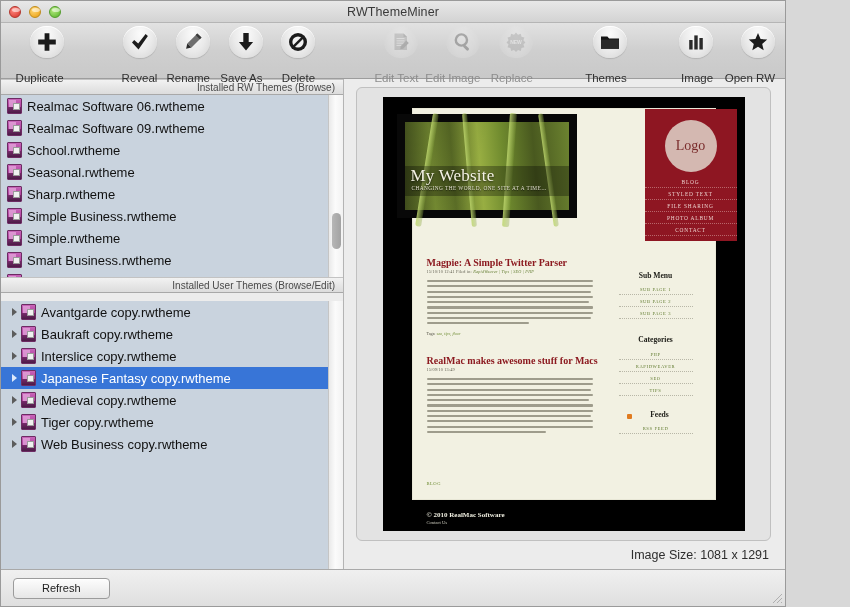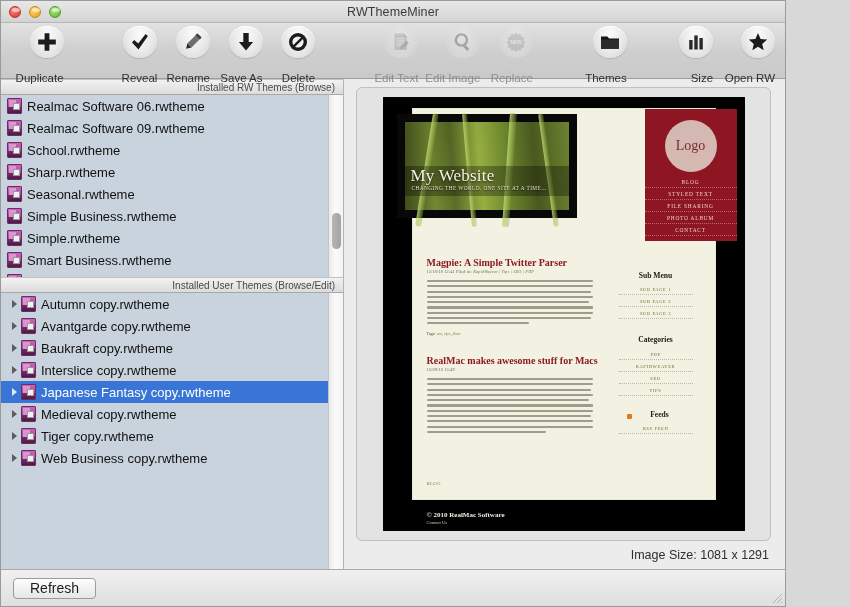--- a/index.html
+++ b/index.html
@@ -130,21 +130,21 @@
     position: absolute; top: 0; right: 0; bottom: 0; width: 15px;
     background: linear-gradient(to right, #e9e9e9, #fbfbfb 45%, #f2f2f2);
     border-left: 1px solid #c5c5c5;
   }
   .sthumb {
     position: absolute; left: 3px; width: 9px; border-radius: 5px;
     background: linear-gradient(to right, #b6b6b6, #a2a2a2);
   }
 
   #panel-rw { flex: 0 0 198px; height: 198px; }
-  #panel-user { flex: 1; min-height: 0; }
+  #panel-user { flex: 1; min-height: 0; gap: 8px; }
 
   
   #preview-area {
     flex: 1; min-height: 0; padding: 8px 14px 0 12px; display: flex;
   }
   #preview-box {
     flex: 1; border: 1px solid #c0c0c0; border-radius: 6px;
     background: #e3e3e3; display: flex; align-items: flex-start; justify-content: center;
     overflow: hidden; padding: 9px 0 0 0;
   }
@@ -242,22 +242,22 @@
   }
 
   
   #bottombar {
     flex: 0 0 37px; height: 37px; border-top: 1px solid #a9a9a9;
     background: linear-gradient(#f0f0f0, #dfdfdf);
     display: flex; align-items: center; padding-left: 12px;
     position: relative;
   }
   #refresh-btn {
-    height: 21px; min-width: 78px; padding: 0 16px;
-    font-family: "Liberation Sans", sans-serif; font-size: 14px; color: #1d1d1d;
+    height: 21px; min-width: 78px; padding: 0 28px;
+    font-family: "Liberation Sans", sans-serif; font-size: 11px; color: #1d1d1d;
     background: linear-gradient(#fdfdfd, #e6e6e6);
     border: 1px solid #9b9b9b; border-radius: 4px;
     box-shadow: 0 1px 0 rgba(255,255,255,.7) inset;
     cursor: default;
   }
   #grip { position: absolute; right: 2px; bottom: 2px; width: 13px; height: 13px; opacity: .5; }
 </style>
 </head>
 <body>
 
@@ -379,21 +379,21 @@
     <div class="tb-spacer-lg"></div>
 
     <div class="tb-btn">
       <div class="tb-ico">
         <svg width="22" height="22" viewBox="0 0 22 22">
           <rect x="4.2" y="9" width="3.4" height="9.5" fill="#2a2a2a"></rect>
           <rect x="9.3" y="4.4" width="3.4" height="14.1" fill="#2a2a2a"></rect>
           <rect x="14.4" y="7" width="3.4" height="11.5" fill="#2a2a2a"></rect>
         </svg>
       </div>
-      <div class="tb-lbl">Size</div>
+      <div class="tb-lbl">Image</div>
     </div>
 
     <div class="tb-flex"></div>
 
     <div class="tb-btn wide">
       <div class="tb-ico">
         <svg width="22" height="22" viewBox="0 0 22 22">
             <path d="M11 2l2.6 6.1 6.6.5-5 4.3 1.5 6.4-5.7-3.5-5.7 3.5 1.5-6.4-5-4.3 6.6-.5z" fill="#1c1c1c"></path>
           </svg>
       </div>
@@ -417,25 +417,25 @@
               <div class="row">
                 <div class="file-ico"></div>
                 <span>Realmac Software 09.rwtheme</span>
               </div>
               <div class="row">
                 <div class="file-ico"></div>
                 <span>School.rwtheme</span>
               </div>
               <div class="row">
                 <div class="file-ico"></div>
+                <span>Seasonal.rwtheme</span>
+              </div>
+              <div class="row">
+                <div class="file-ico"></div>
                 <span>Sharp.rwtheme</span>
-              </div>
-              <div class="row">
-                <div class="file-ico"></div>
-                <span>Seasonal.rwtheme</span>
               </div>
               <div class="row">
                 <div class="file-ico"></div>
                 <span>Simple Business.rwtheme</span>
               </div>
               <div class="row">
                 <div class="file-ico"></div>
                 <span>Simple.rwtheme</span>
               </div>
               <div class="row">
@@ -450,27 +450,20 @@
           <div class="sbar">
             <div class="sthumb" style="top:118px;height:36px;"></div>
           </div>
         </div>
       </div>
 
       <div class="panel" id="panel-user">
         <div class="panel-hdr">Installed User Themes (Browse/Edit)</div>
         <div class="list-wrap">
           <div class="list" id="user-list">
-              <div class="row">
-                <span class="tri">
-                  <span class="tri-glyph"></span>
-                </span>
-                <div class="file-ico"></div>
-                <span>Autumn copy.rwtheme</span>
-              </div>
               <div class="row">
                 <span class="tri">
                   <span class="tri-glyph"></span>
                 </span>
                 <div class="file-ico"></div>
                 <span>Avantgarde copy.rwtheme</span>
               </div>
               <div class="row">
                 <span class="tri">
                   <span class="tri-glyph"></span>

